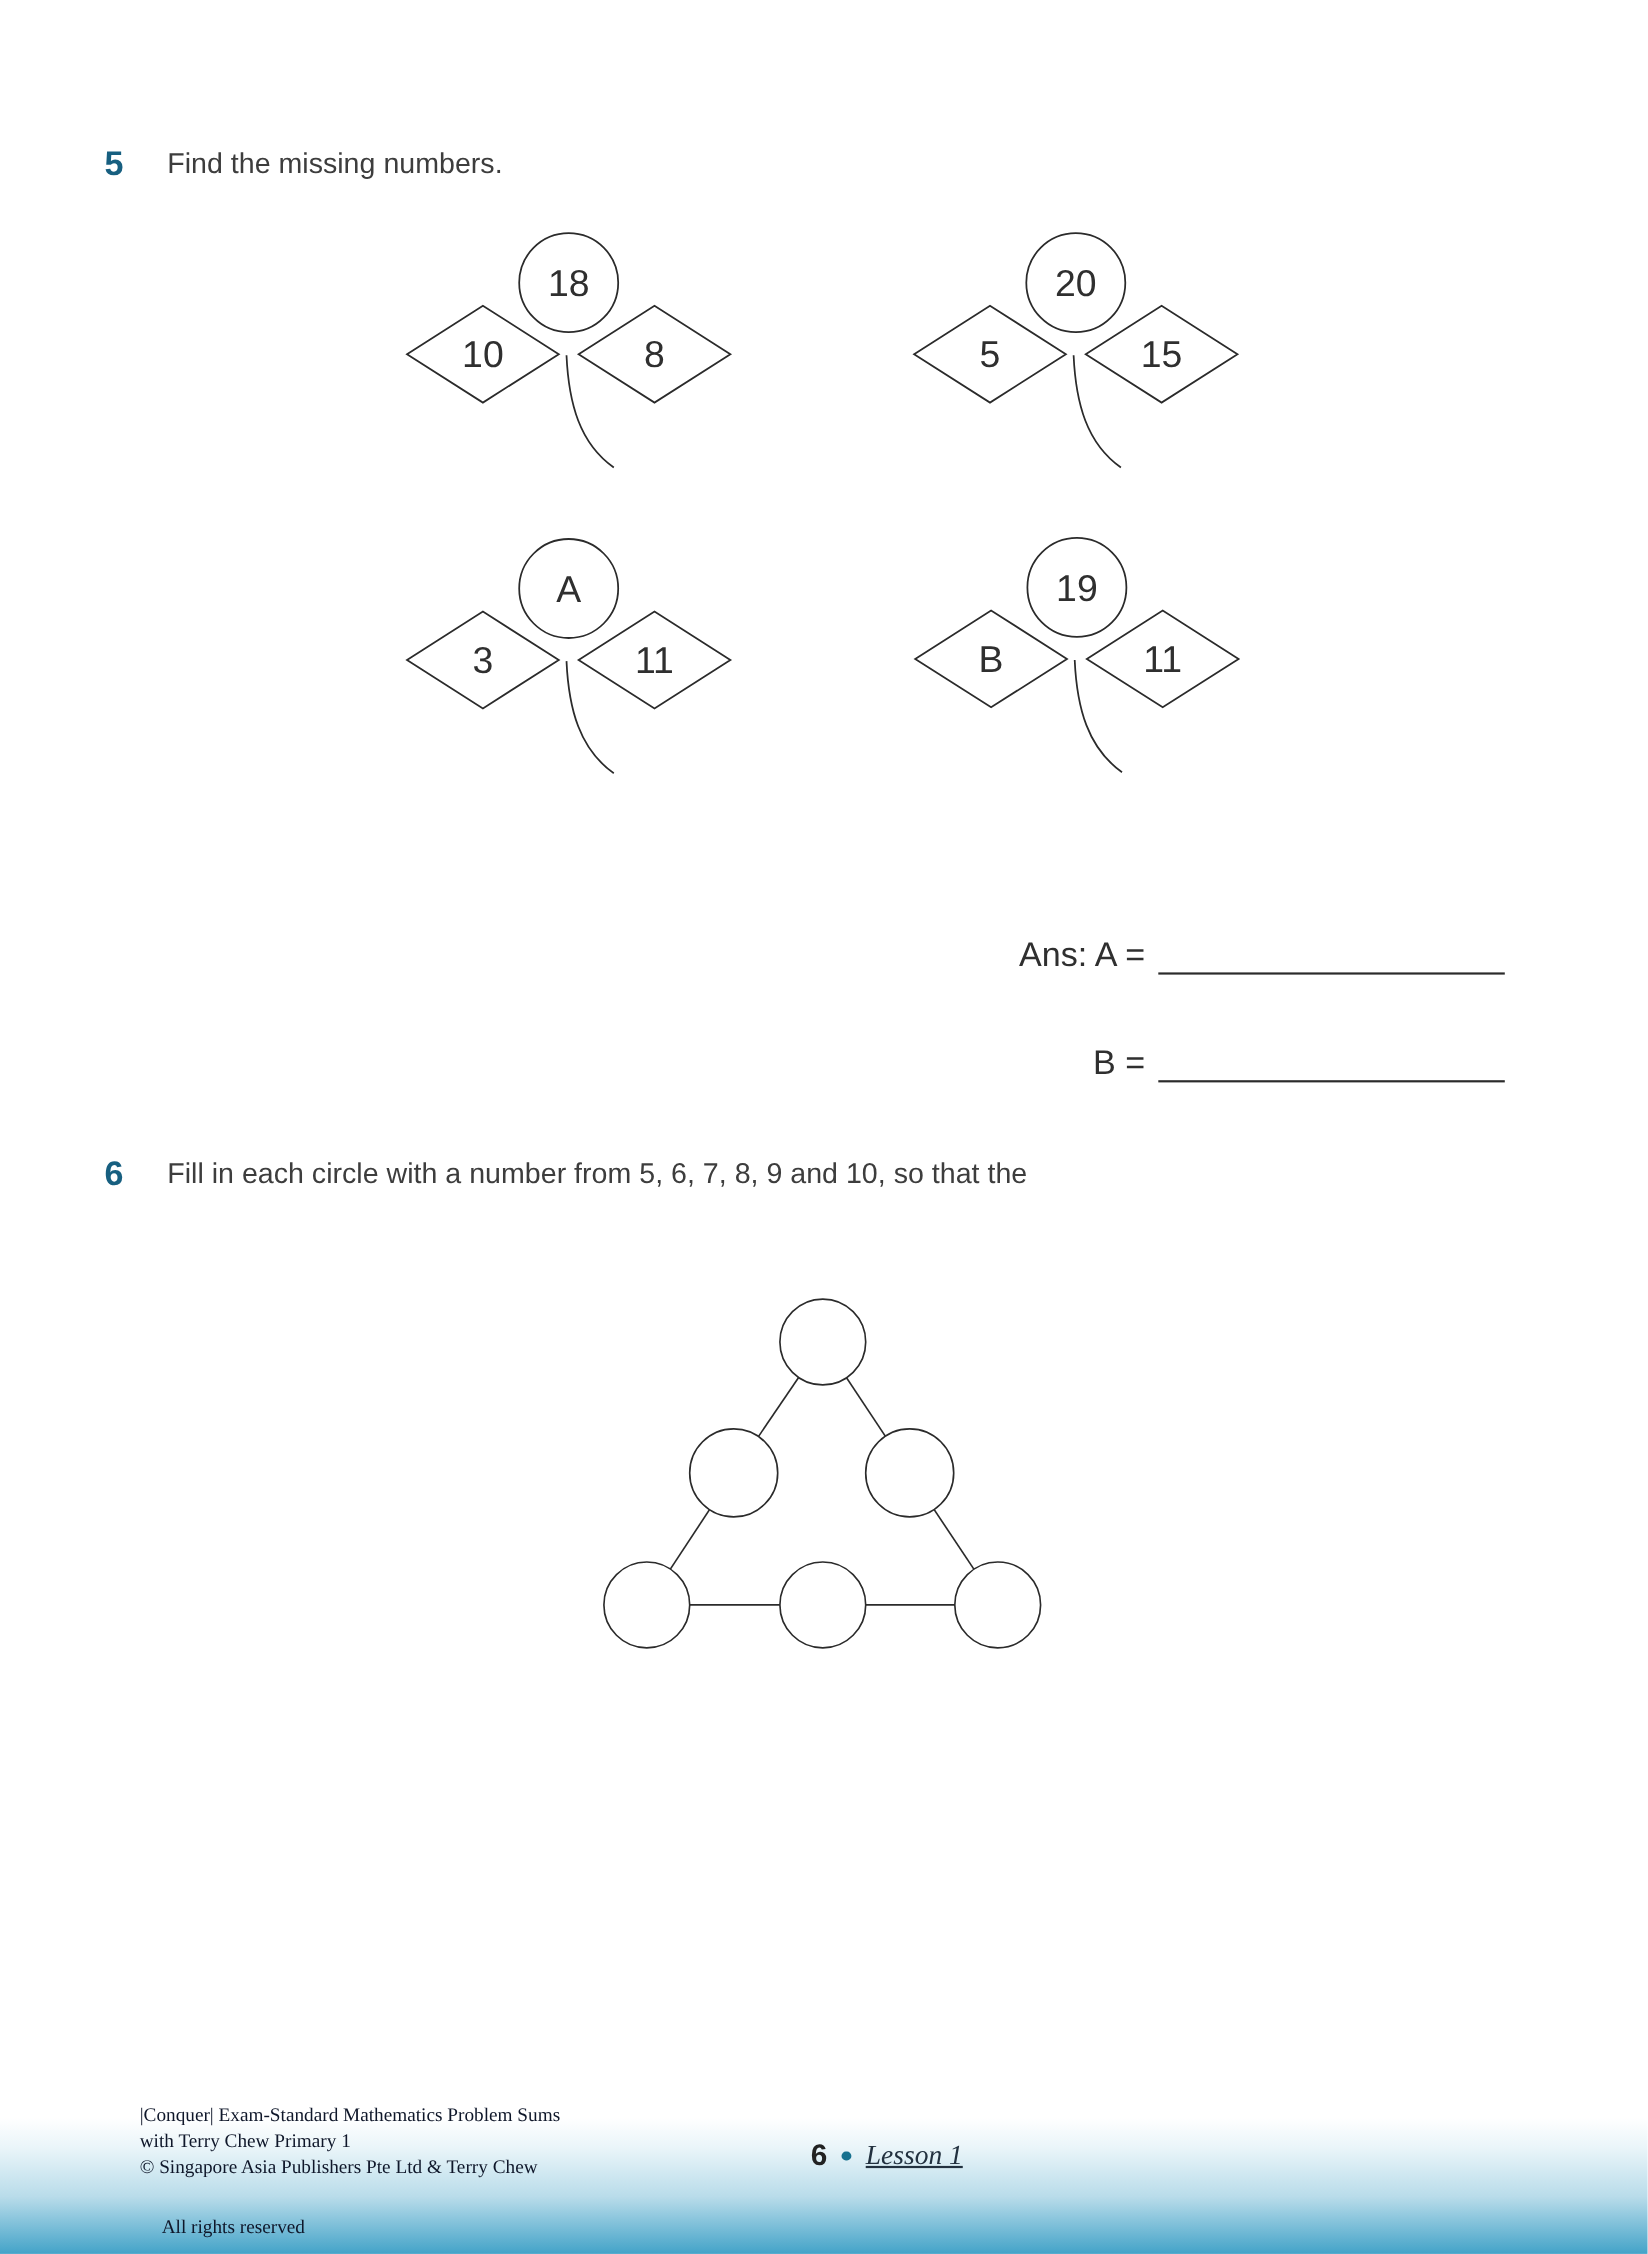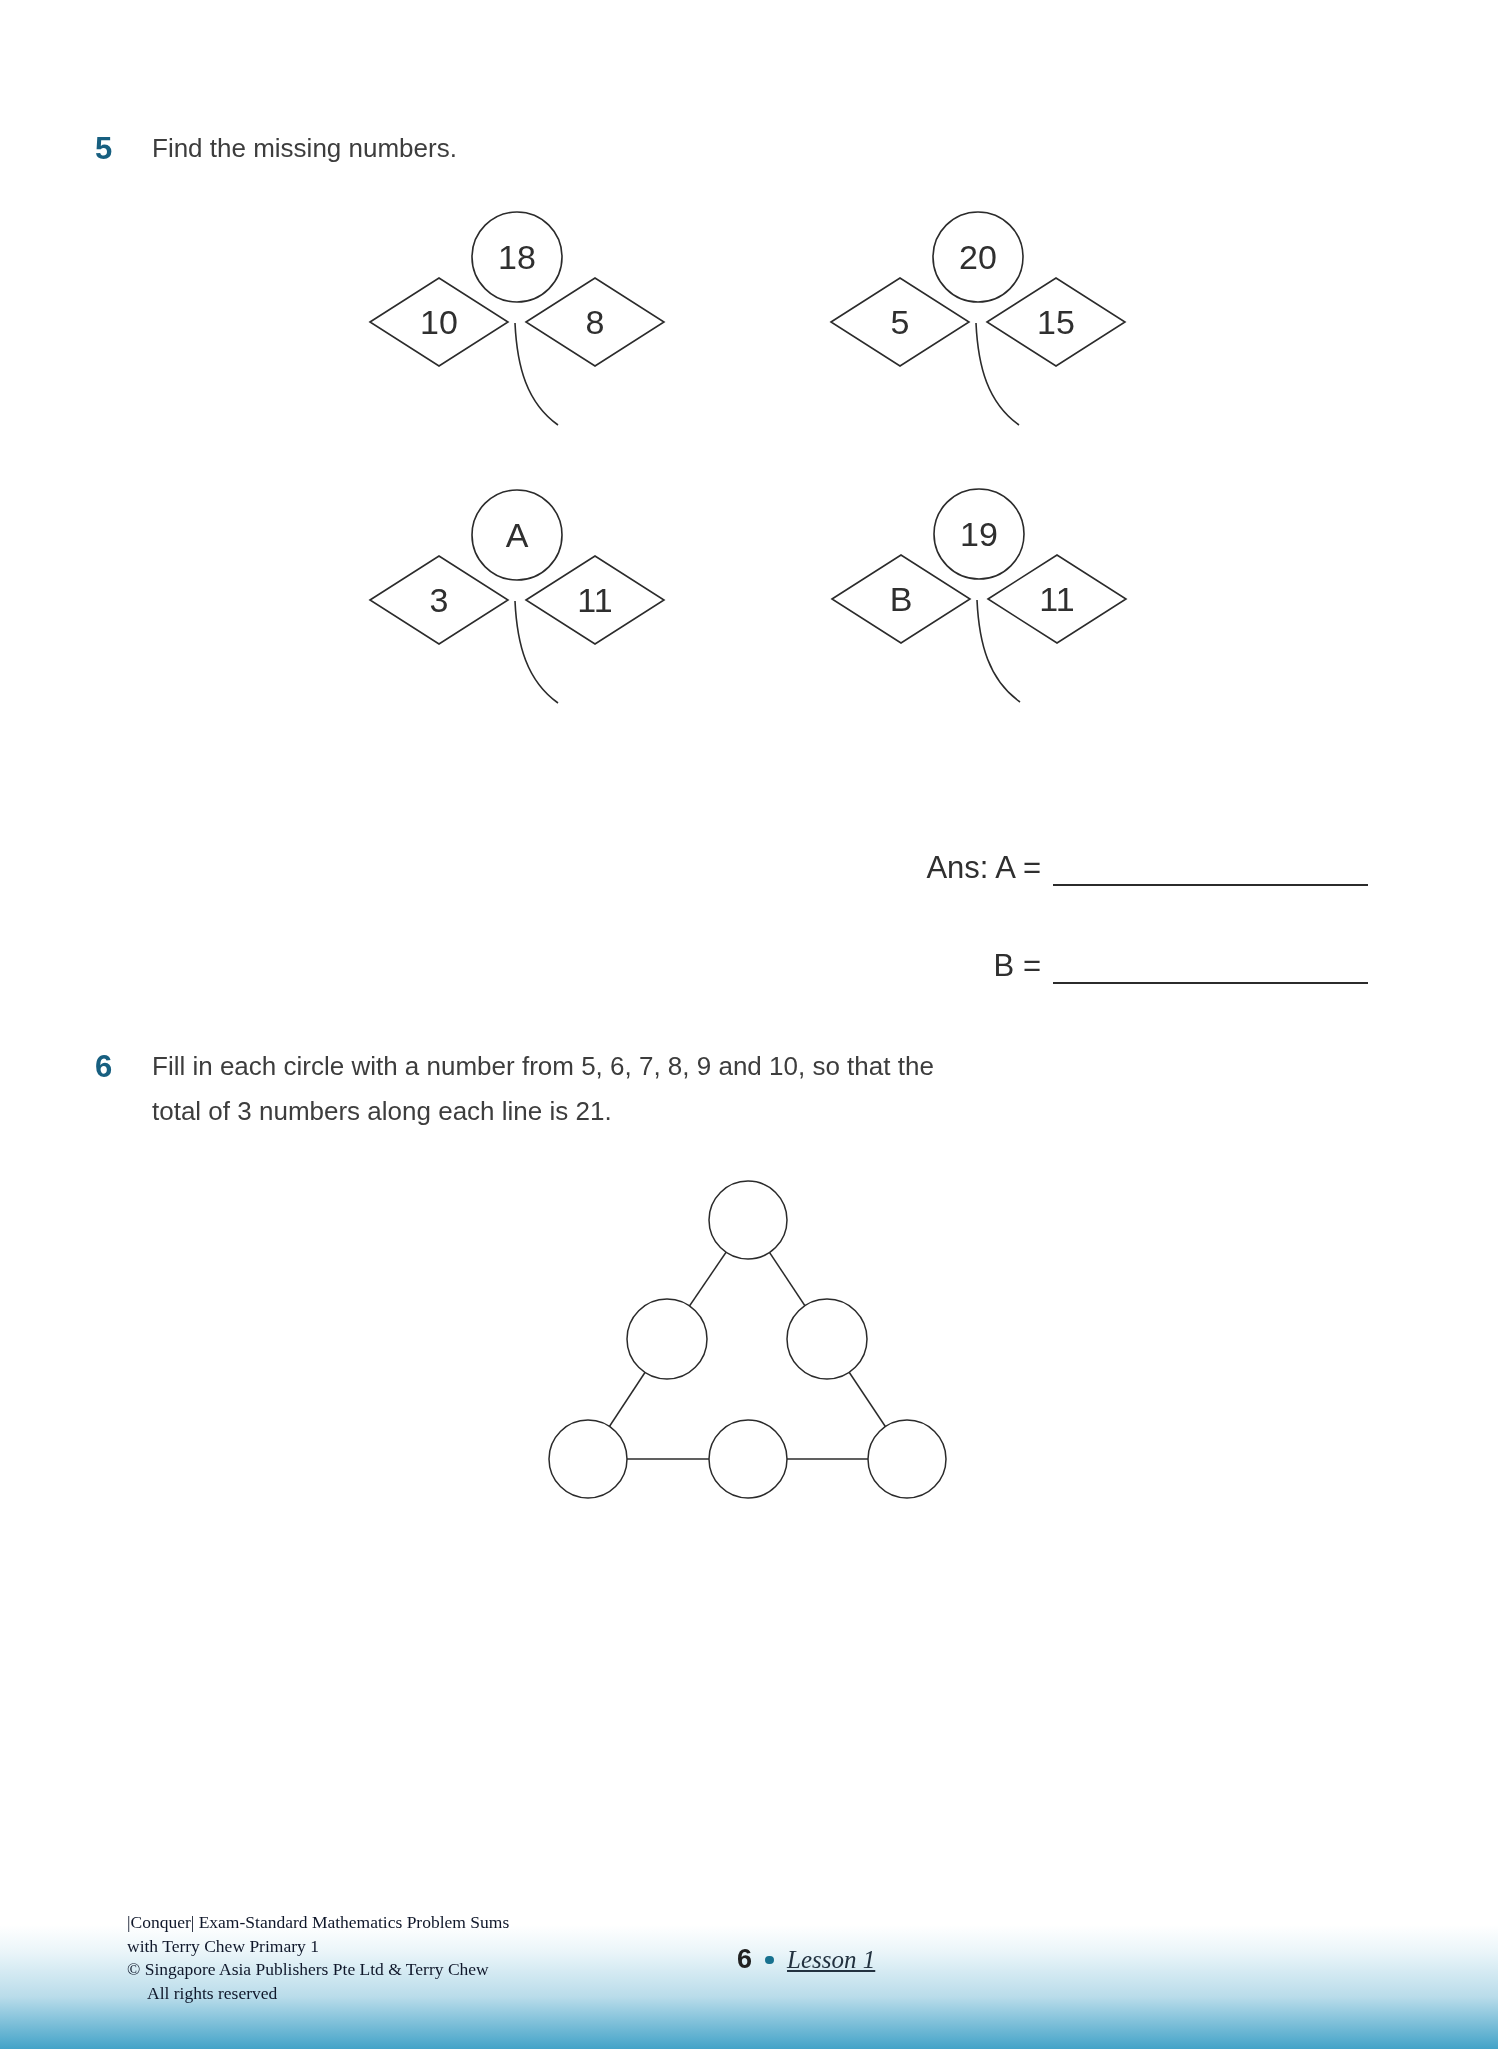--- a/index.html
+++ b/index.html
@@ -74,21 +74,21 @@
   }
   .imprint {
     position: absolute;
     left: 127px;
     top: 1911px;
     font-family: "Liberation Serif", serif;
     font-size: 17.5px;
     line-height: 23.5px;
     color: #0f172a;
   }
-  .imprint .indent { padding-left: 20px; }
+  .imprint .indent { padding-left: 20px; margin-top: 31px; }
   .page-footer-center {
     position: absolute;
     left: 737px;
     top: 1944px;
     display: flex;
     align-items: center;
     gap: 13px;
   }
   .pf-num { font-weight: bold; font-size: 27px; color: #222222; font-family: "Liberation Sans", sans-serif; }
   .pf-icon {
@@ -156,21 +156,20 @@
   </div>
   <div class="ans-row" style="top:946px;">
     <span class="ans-label">B =</span>
     <div class="ans-line"></div>
   </div>
 
   <div class="q-header" style="top:1044px;">
     <span class="q-num">6</span>
     <span class="q-text">
       <div>Fill in each circle with a number from 5, 6, 7, 8, 9 and 10, so that the</div>
-      <div>total of 3 numbers along each line is 21.</div>
     </span>
   </div>
 
   <svg class="triangle-svg" viewBox="0 0 416 336">
     <line x1="208" y1="48" x2="127" y2="167"></line>
     <line x1="127" y1="167" x2="48" y2="287"></line>
     <line x1="208" y1="48" x2="287" y2="167"></line>
     <line x1="287" y1="167" x2="367" y2="287"></line>
     <line x1="48" y1="287" x2="208" y2="287"></line>
     <line x1="208" y1="287" x2="367" y2="287"></line>

